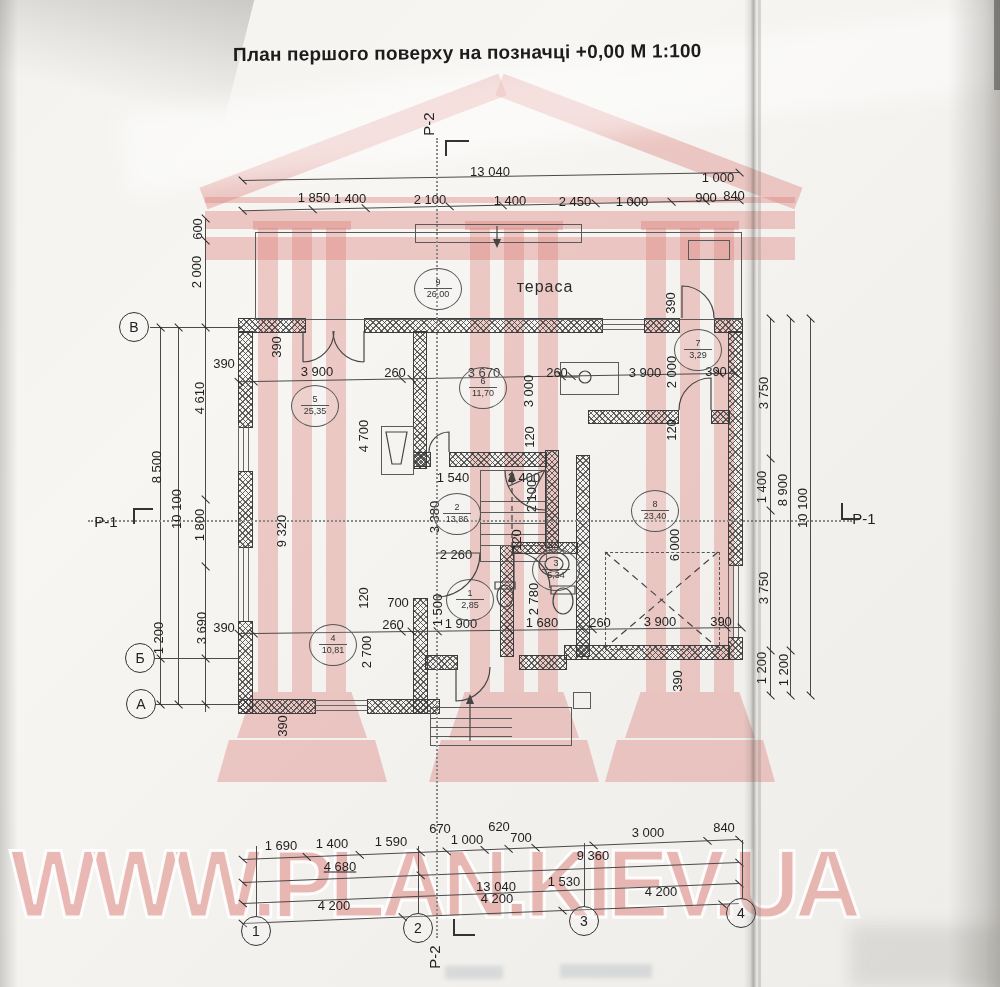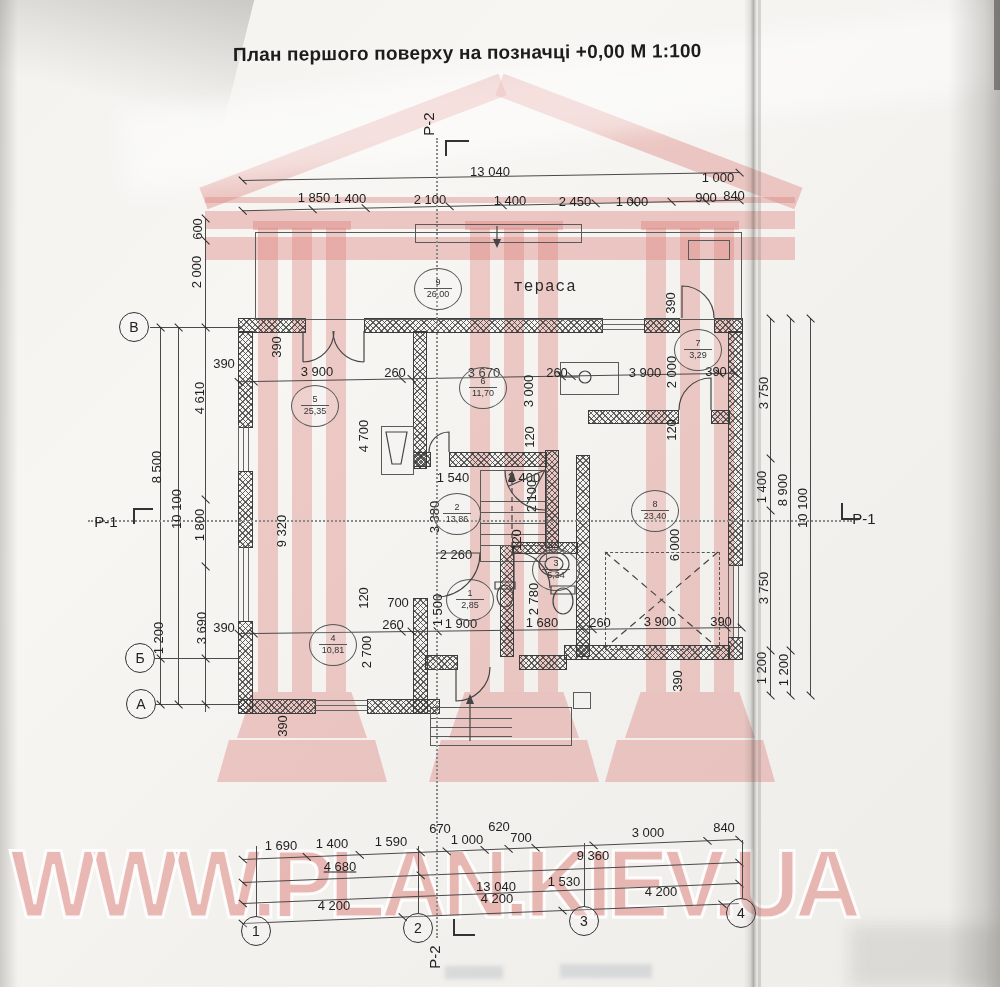--- a/index.html
+++ b/index.html
@@ -61,21 +61,21 @@
     transform:translate(-50%,-50%);background:rgba(250,249,247,.25);}
   .roomtag{position:absolute;width:46px;height:40px;border:1.2px solid #555;border-radius:50%;
     transform:translate(-50%,-50%);display:flex;flex-direction:column;align-items:center;justify-content:center;
     color:#333;background:rgba(250,249,247,.15);}
   .roomtag .rn{font-size:9px;border-bottom:1px solid #555;width:60%;text-align:center;line-height:1.25;}
   .roomtag .ra{font-size:9px;line-height:1.3;}
   .seclbl{position:absolute;font-size:15px;color:#222;transform:translate(-50%,-50%);white-space:nowrap;}
   .seclbl.rot{transform:translate(-50%,-50%) rotate(-90deg);}
   .cm{position:absolute;}
   #terrace-label{position:absolute;left:545px;top:287px;transform:translate(-50%,-50%);
-    font-size:16px;color:#2a2a2a;letter-spacing:1px;font-family:Liberation Mono, monospace;}
+    font-size:16px;color:#2a2a2a;letter-spacing:1px;}
   svg.lines{position:absolute;left:0;top:0;z-index:6;pointer-events:none;}
 </style>
 </head>
 <body>
 
 <div id="scene">
   <div class="crease" id="crease-tl"></div>
   <div class="crease" id="crease-l"></div>
 
   <div id="watermark">

